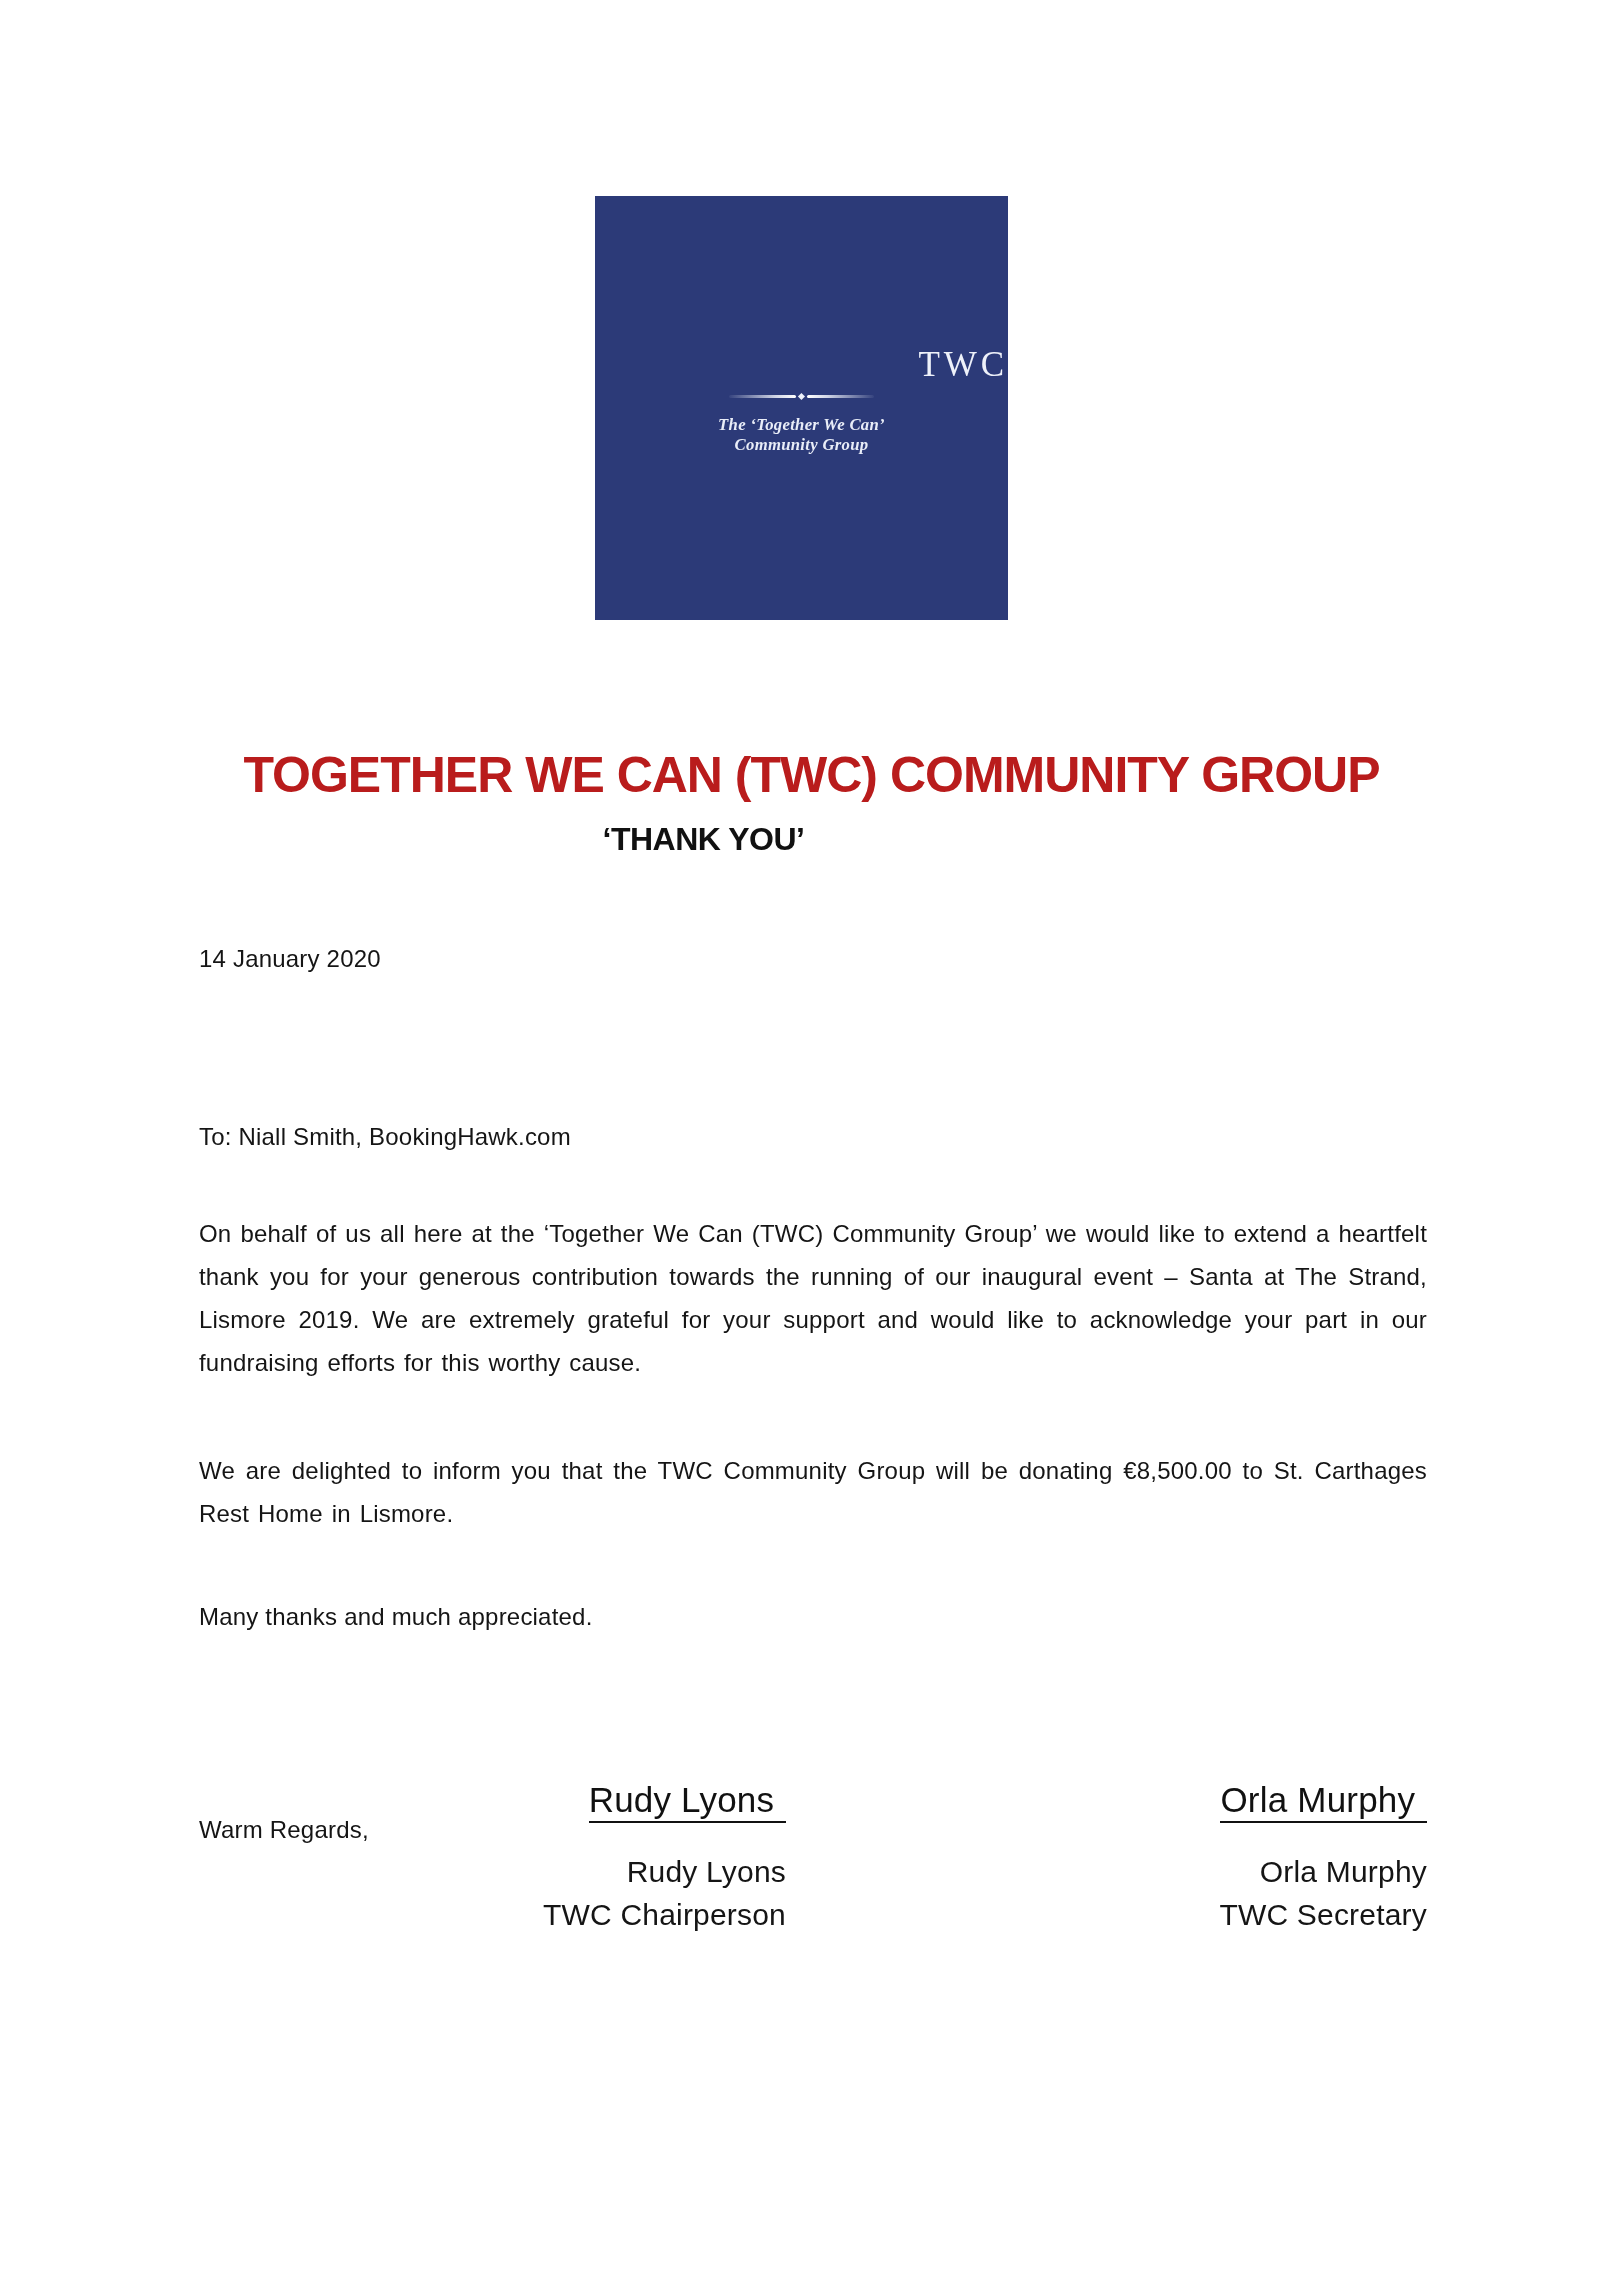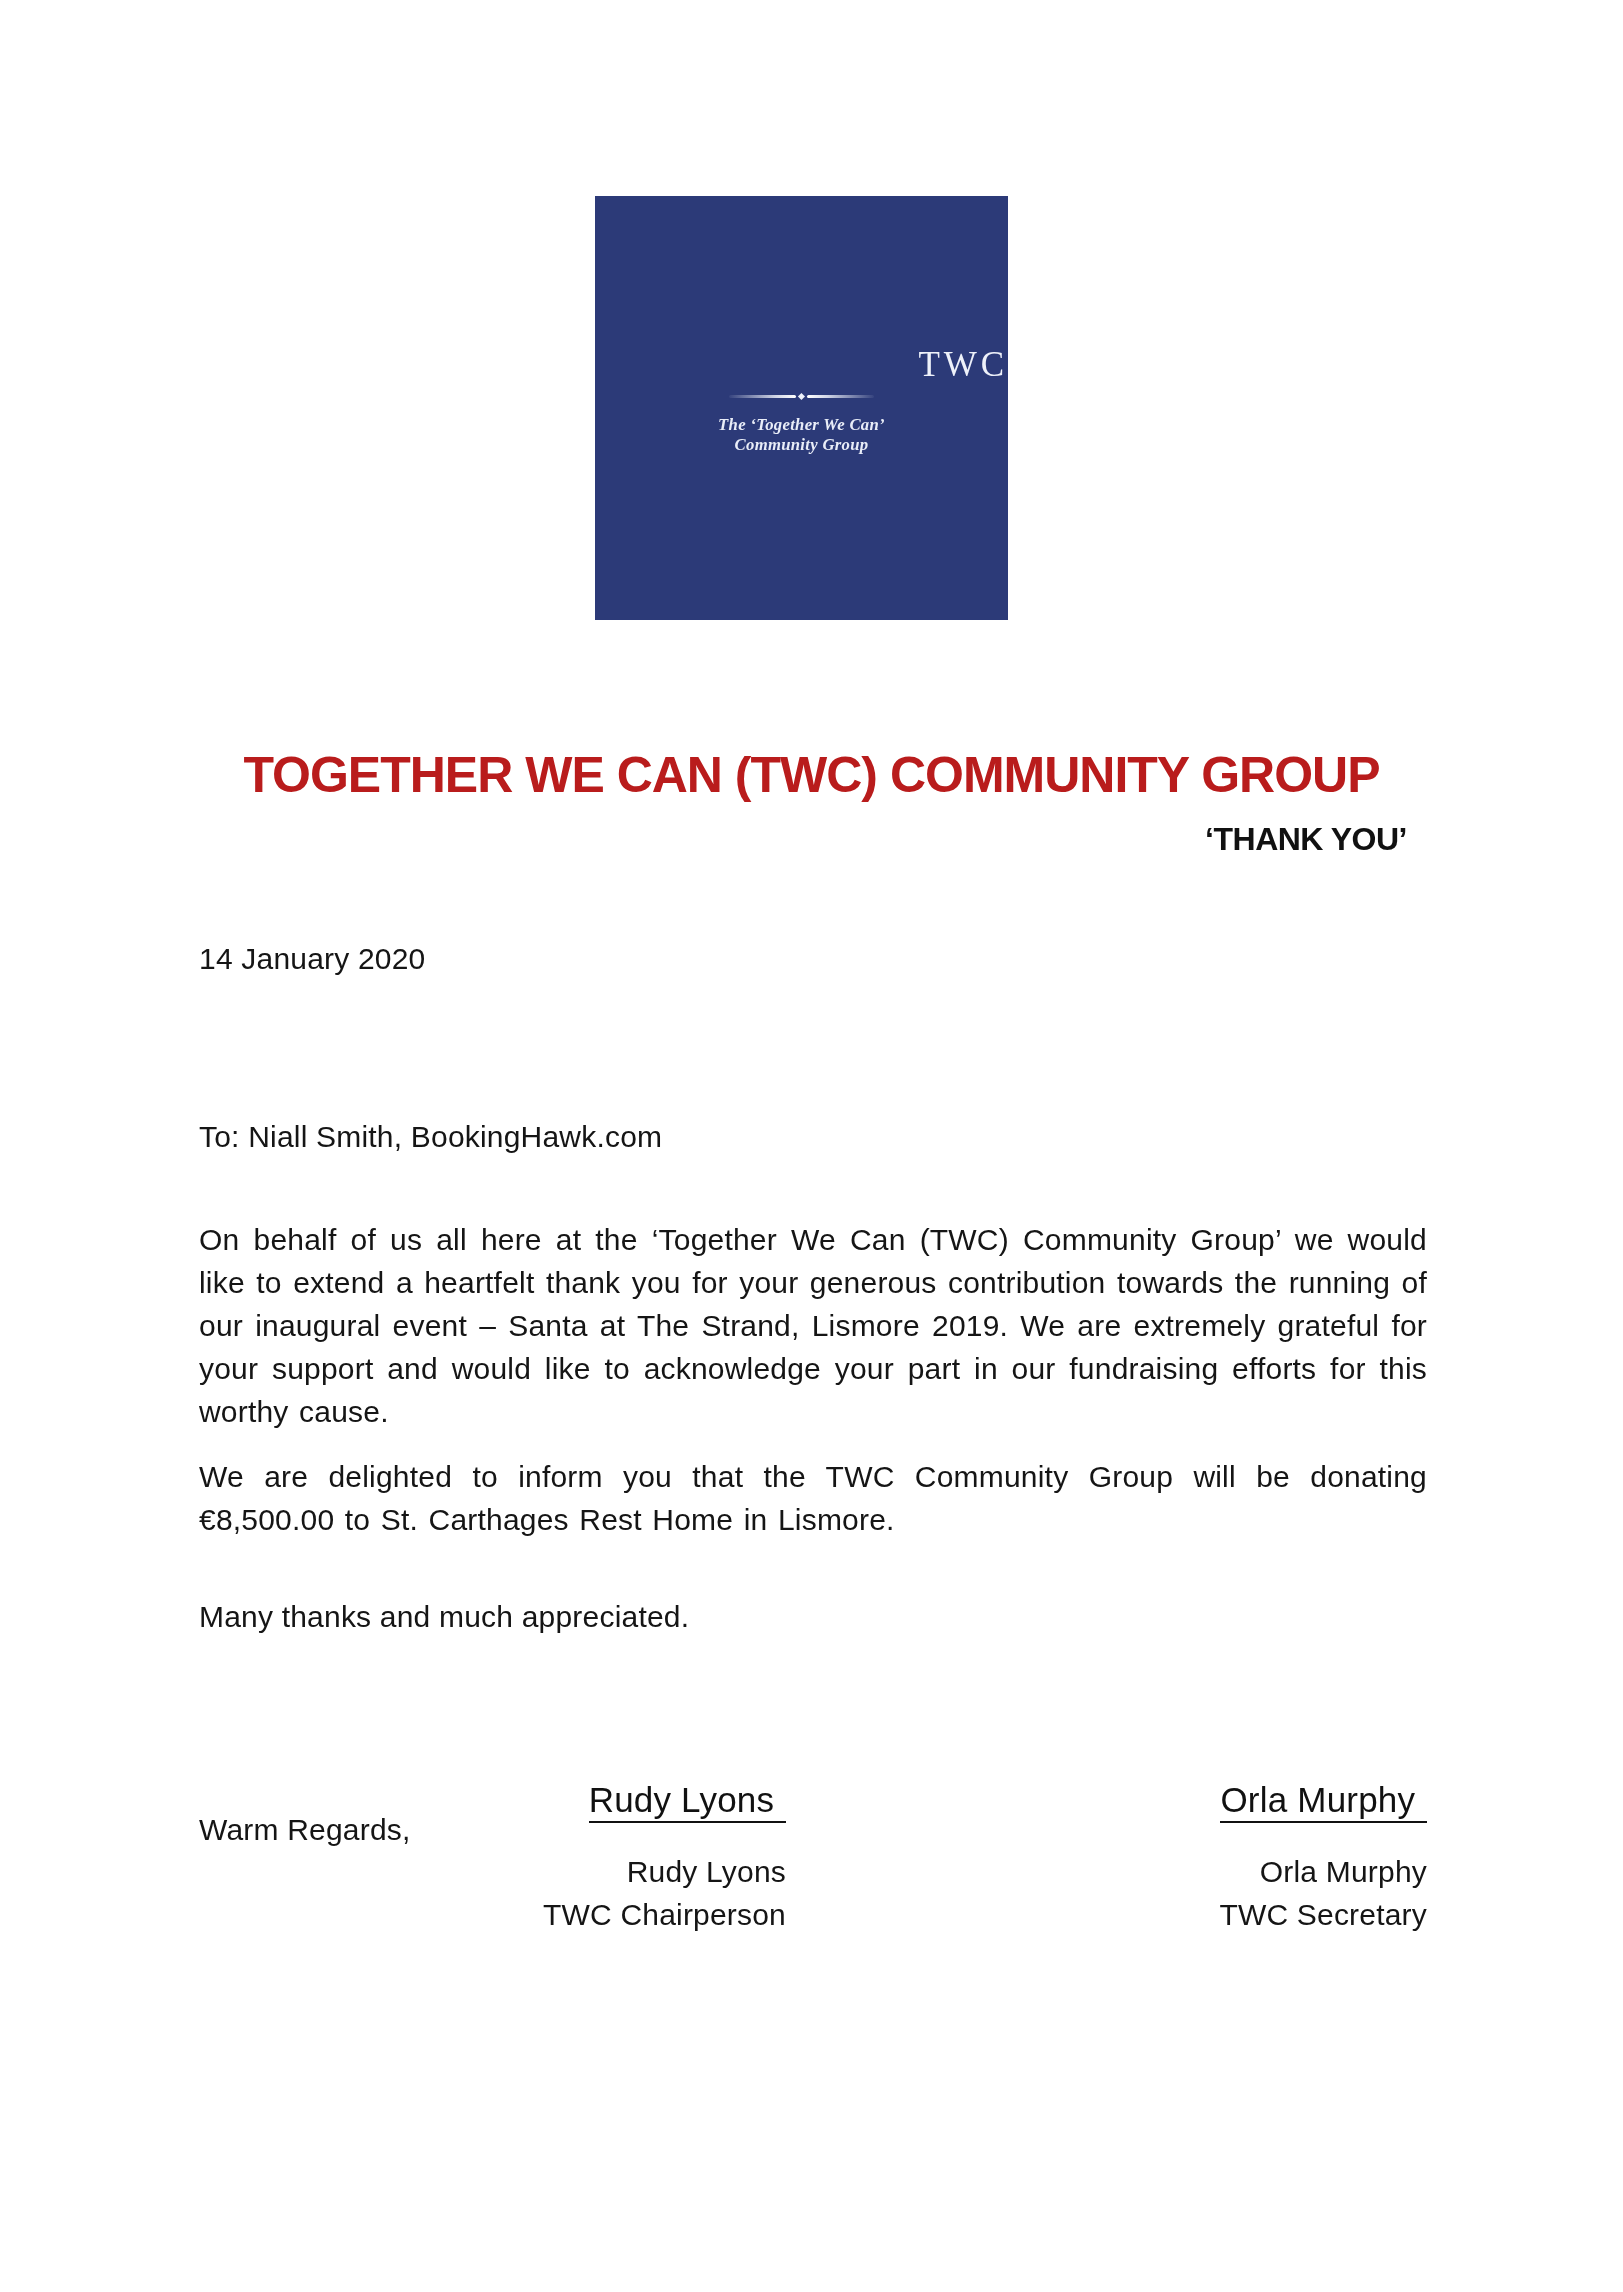--- a/index.html
+++ b/index.html
@@ -79,34 +79,34 @@
     font-weight: 700;
     letter-spacing: -1px;
     line-height: 1;
     color: #b91c1c;
   }
   .doc-subtitle {
     position: absolute;
     top: 796px;
     left: 0;
     width: 1407px;
-    text-align: right;
+    text-align: center;
     font-size: 32px;
     font-weight: 700;
     letter-spacing: -0.5px;
     line-height: 1;
     color: #111111;
   }
 
   
   .block {
     position: absolute;
     left: 199px;
     width: 1228px;
-    font-size: 30px;
+    font-size: 24px;
     line-height: 43px;
     letter-spacing: 0.2px;
     color: #151515;
   }
   .date-line      { top: 937px; }
   .recipient-line { top: 1107px; margin-top: 8px; }
   .para-1         { top: 1188px; text-align: justify; word-spacing: 2px; }
   .para-2         { top: 1425px; text-align: justify; word-spacing: 2px; }
   .thanks-line    { top: 1595px; }
   .closing-line   { top: 1808px; }

